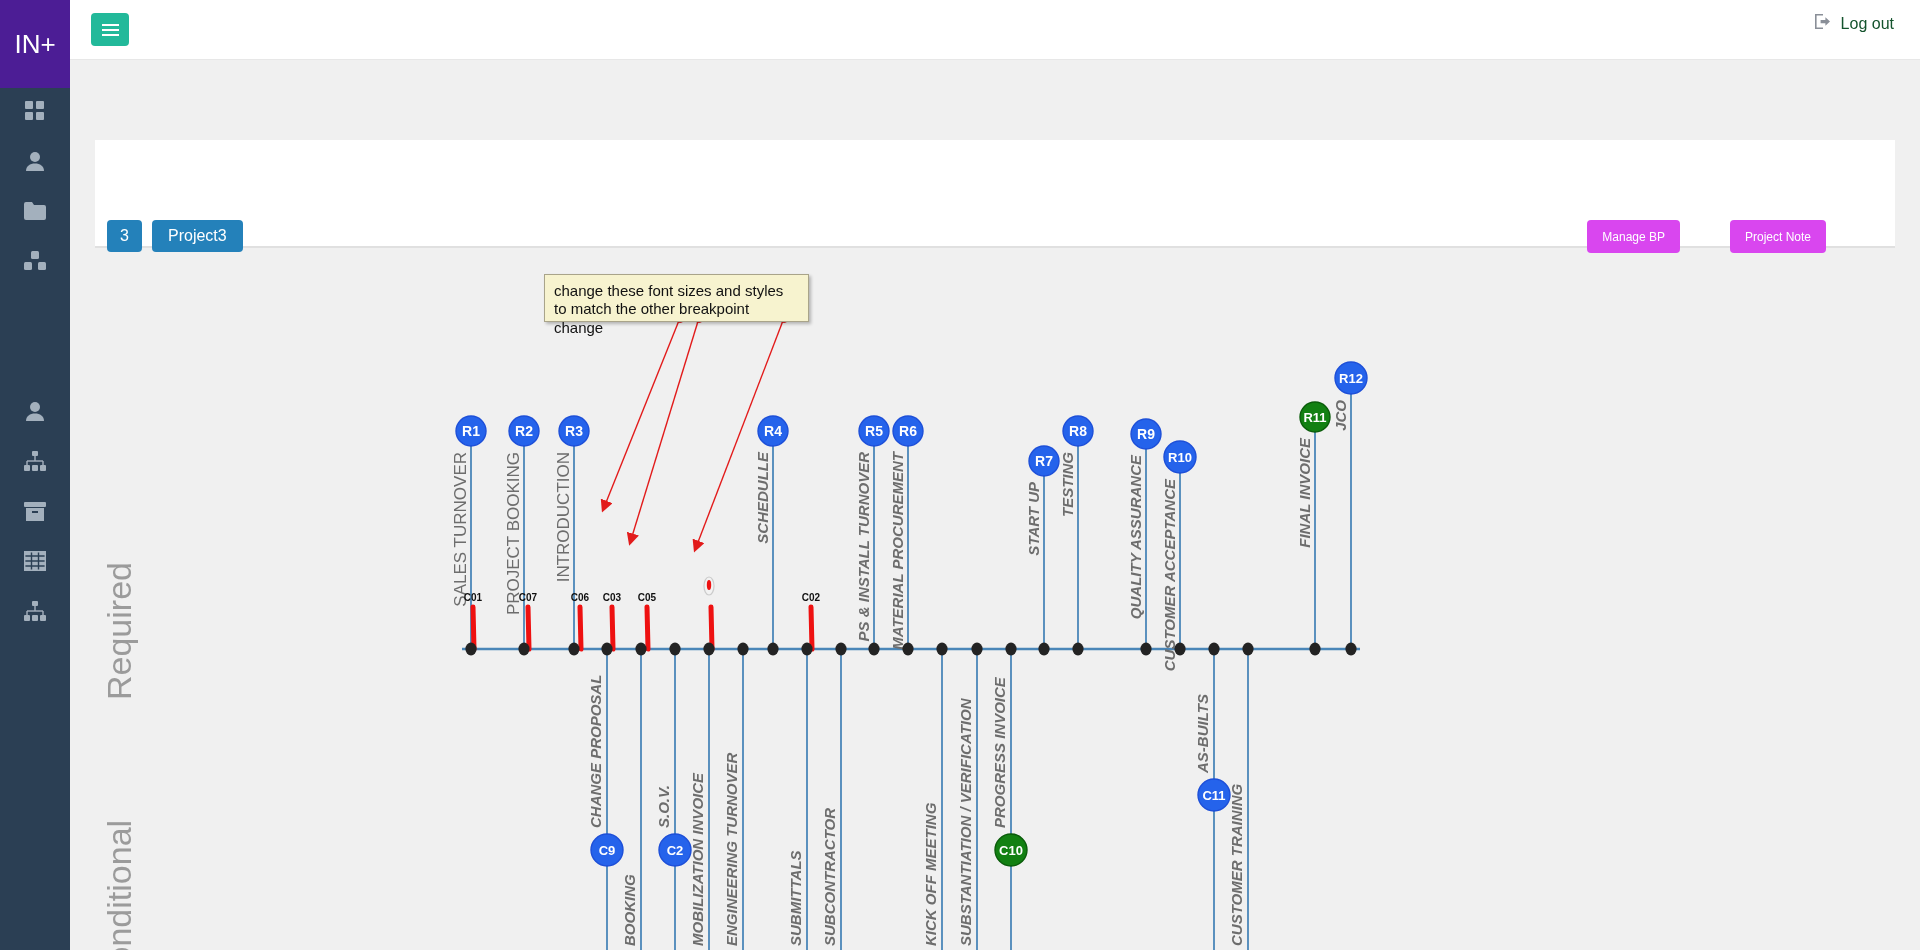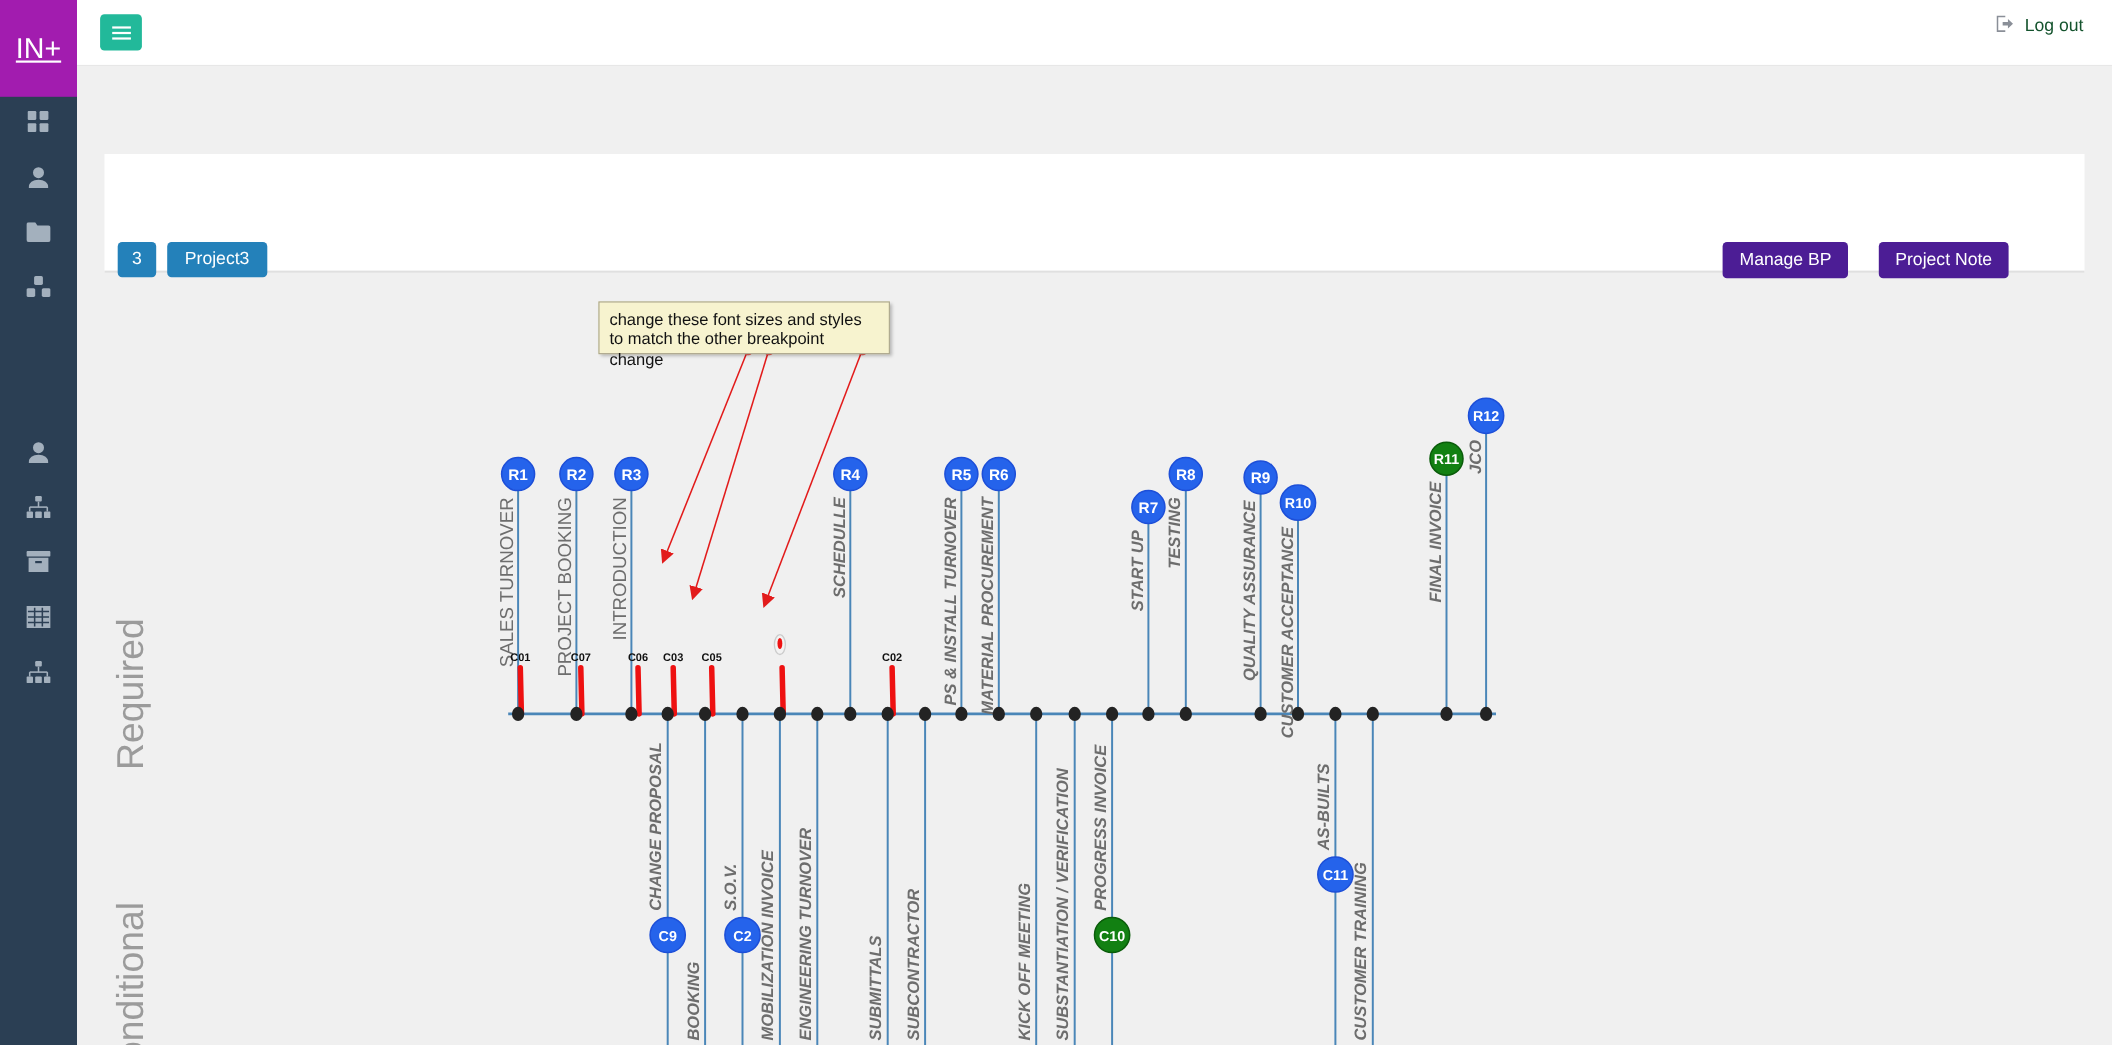--- a/index.html
+++ b/index.html
@@ -14,22 +14,21 @@
   #sidebar {
     position: absolute; left: 0; top: 0;
     width: 70px; height: 950px;
     background: #2b3f54;
   }
   #sidebar-brand {
     height: 88px;
     display: flex; align-items: center; justify-content: center;
     color: #ffffff; font-size: 26px; font-weight: 400;
     letter-spacing: 0px;
-    background: #a21caf;
-    text-decoration: underline;
+    background: #4c1d95;
   }
   .side-item {
     height: 50px;
     display: flex; align-items: center; justify-content: center;
     cursor: pointer;
   }
   .side-item svg { fill: #b9c4d0; opacity: .85; }
   .side-gap { height: 50px; }
 
   
@@ -75,22 +74,22 @@
     display: inline-flex; align-items: center; justify-content: center;
     background: #2481ba; color: #fff;
     border-radius: 4px; font-size: 16px;
     height: 32px; cursor: pointer;
   }
   #pill-count { position: absolute; left: 37px; top: 160px; width: 35px; }
   #pill-name  { position: absolute; left: 82px; top: 160px; padding: 0 16px; }
   .greenbtn {
     position: absolute; top: 160px;
     display: inline-flex; align-items: center; justify-content: center;
-    background: #4c1d95; color: #fff; border: none;
-    border-radius: 4px; font-size: 16px; height: 33px; padding: 0 15px;
+    background: #d946ef; color: #fff; border: none;
+    border-radius: 4px; font-size: 12px; height: 33px; padding: 0 15px;
     cursor: pointer; font-family: "Liberation Sans", sans-serif;
   }
   #btn-manage-bp  { right: 240px; }
   #btn-project-note { right: 94px; margin-left: 36px; }
 
   
   #annotation {
     position: absolute; left: 474px; top: 214px;
     width: 265px; height: 48px;
     background: #f7f3cf;

